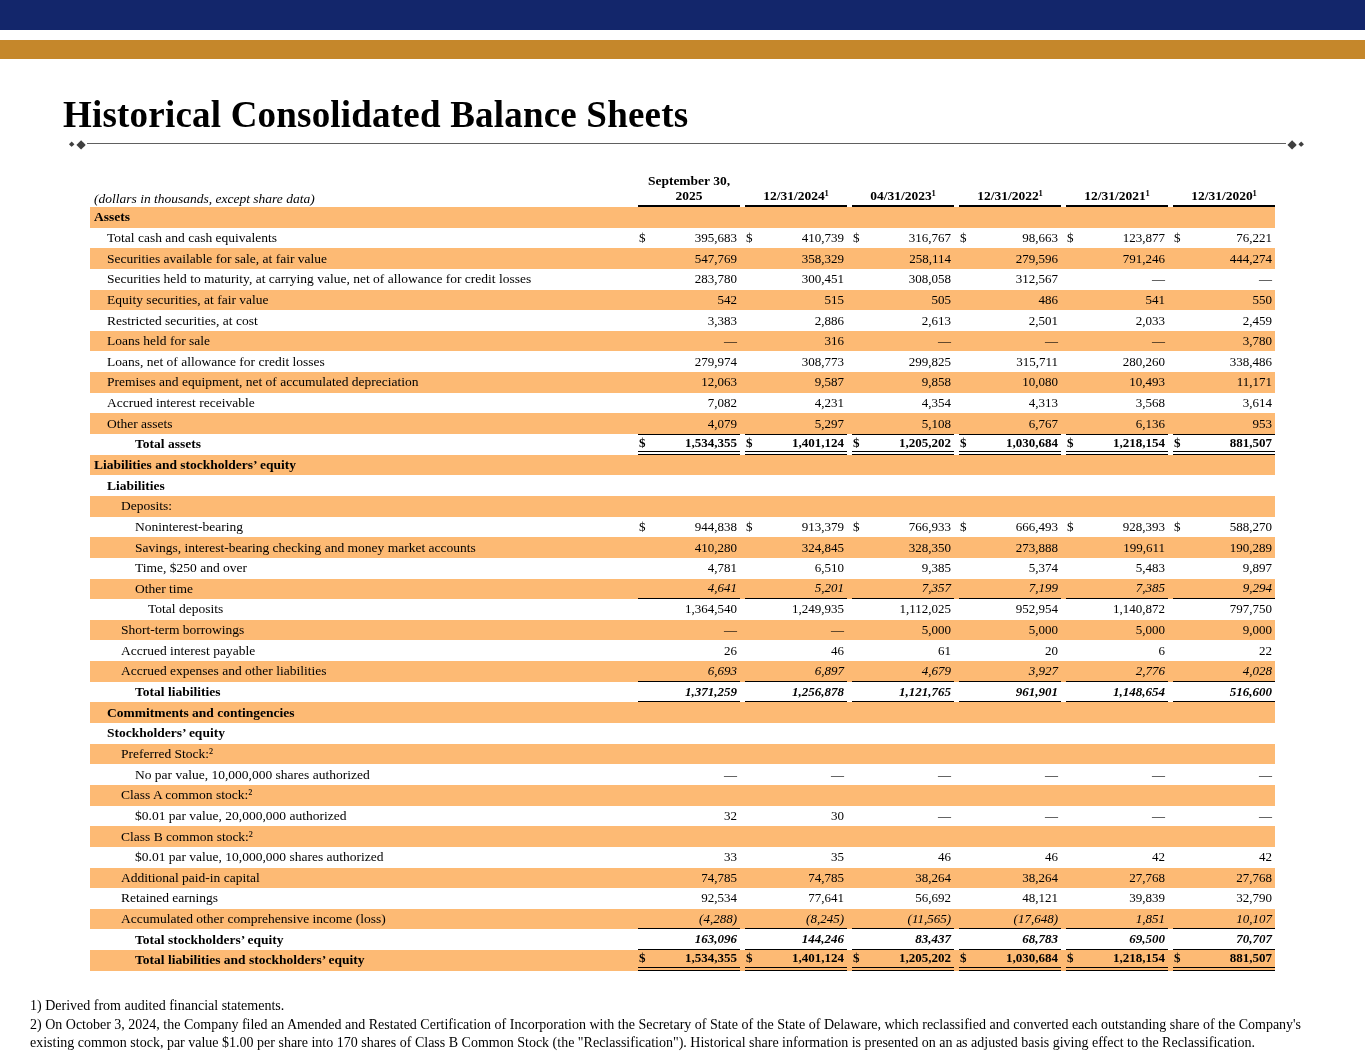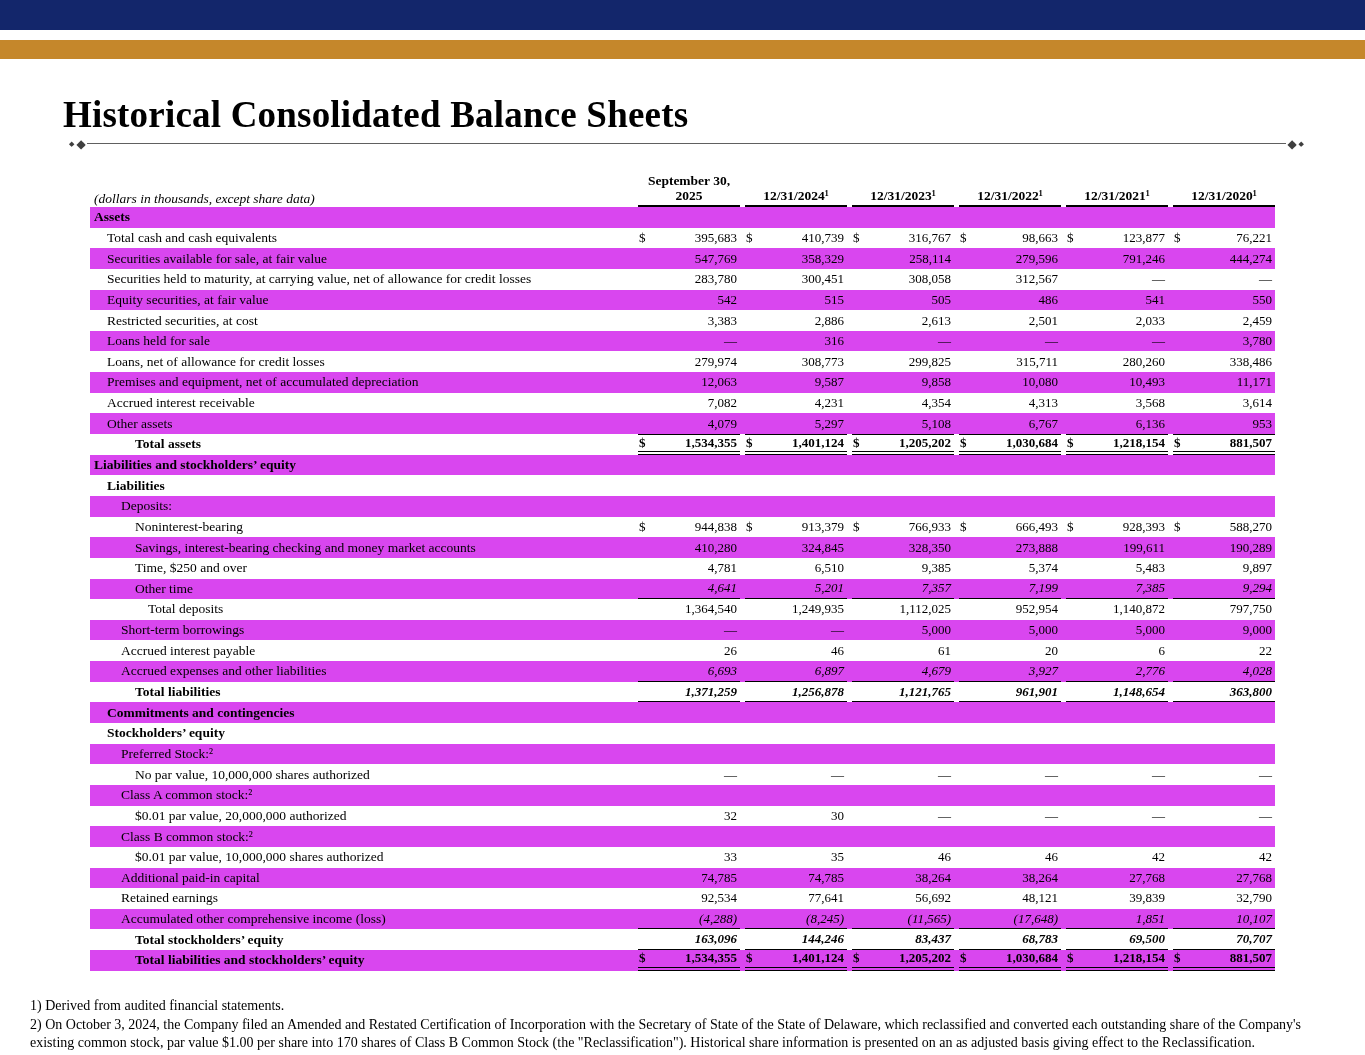--- a/index.html
+++ b/index.html
@@ -10,21 +10,21 @@
   .rule{margin:7px 60px 0 68px;display:flex;align-items:center;color:#3f3f3f;}
   .rule .line{flex:1;border-top:1.4px solid #606060;height:0;}
   .orn{line-height:0;}
   .orn.small{font-size:7px;margin:0 1px;}
   .orn.big{font-size:12px;margin:0 1px;}
   .bs-table{margin:25px 0 0 90px;width:1185px;}
   .thead{display:flex;align-items:flex-end;height:38px;font-size:13.5px;}
   .th-label{width:543px;font-style:italic;padding-left:4px;box-sizing:border-box;}
   .th{width:102px;margin-left:5px;text-align:center;font-weight:bold;border-bottom:2px solid #000;line-height:1.12;padding-bottom:2px;box-sizing:border-box;}
   .row{display:flex;height:20.65px;align-items:center;font-size:13.5px;box-sizing:border-box;}
-  .row.blue{background:#d946ef;}
+  .row.blue{background:#fdba74;}
   .row.b .rlabel{font-weight:bold;}
   .rlabel{width:543px;white-space:nowrap;overflow:hidden;box-sizing:border-box;}
   .rlabel.i0{padding-left:4px;}
   .rlabel.i1{padding-left:17px;}
   .rlabel.i2{padding-left:31px;}
   .rlabel.i3{padding-left:45px;}
   .rlabel.i4{padding-left:58px;}
   .ncell{width:102px;margin-left:5px;position:relative;height:100%;display:flex;align-items:center;font-size:13px;box-sizing:border-box;}
   .row.b .ncell{font-weight:bold;}
   .ncell .d{position:absolute;left:1px;}
@@ -52,21 +52,21 @@
 
 <div class="bs-table">
   <div class="thead">
     <div class="th-label">(dollars in thousands, except share data)</div>
     <div style="display:contents"><div class="th">
           <div>September 30,</div>
           <div>2025</div>
         </div><div class="th">
           <div>12/31/2024¹</div>
         </div><div class="th">
-          <div>12/31/2023¹</div>
+          <div>04/31/2023¹</div>
         </div><div class="th">
           <div>12/31/2022¹</div>
         </div><div class="th">
           <div>12/31/2021¹</div>
         </div><div class="th">
           <div>12/31/2020¹</div>
         </div></div>
   </div>
   <div>
       <div class="row blue b">
@@ -509,21 +509,21 @@
         <div class="ncell">
           <span class="v">1,121,765</span>
         </div>
         <div class="ncell">
           <span class="v">961,901</span>
         </div>
         <div class="ncell">
           <span class="v">1,148,654</span>
         </div>
         <div class="ncell">
-          <span class="v">363,800</span>
+          <span class="v">516,600</span>
         </div>
       </div>
       <div class="row blue b">
         <div class="rlabel i1">Commitments and contingencies</div>
       </div>
       <div class="row b">
         <div class="rlabel i1">Stockholders’ equity</div>
       </div>
       <div class="row blue">
         <div class="rlabel i2">Preferred Stock:²</div>

